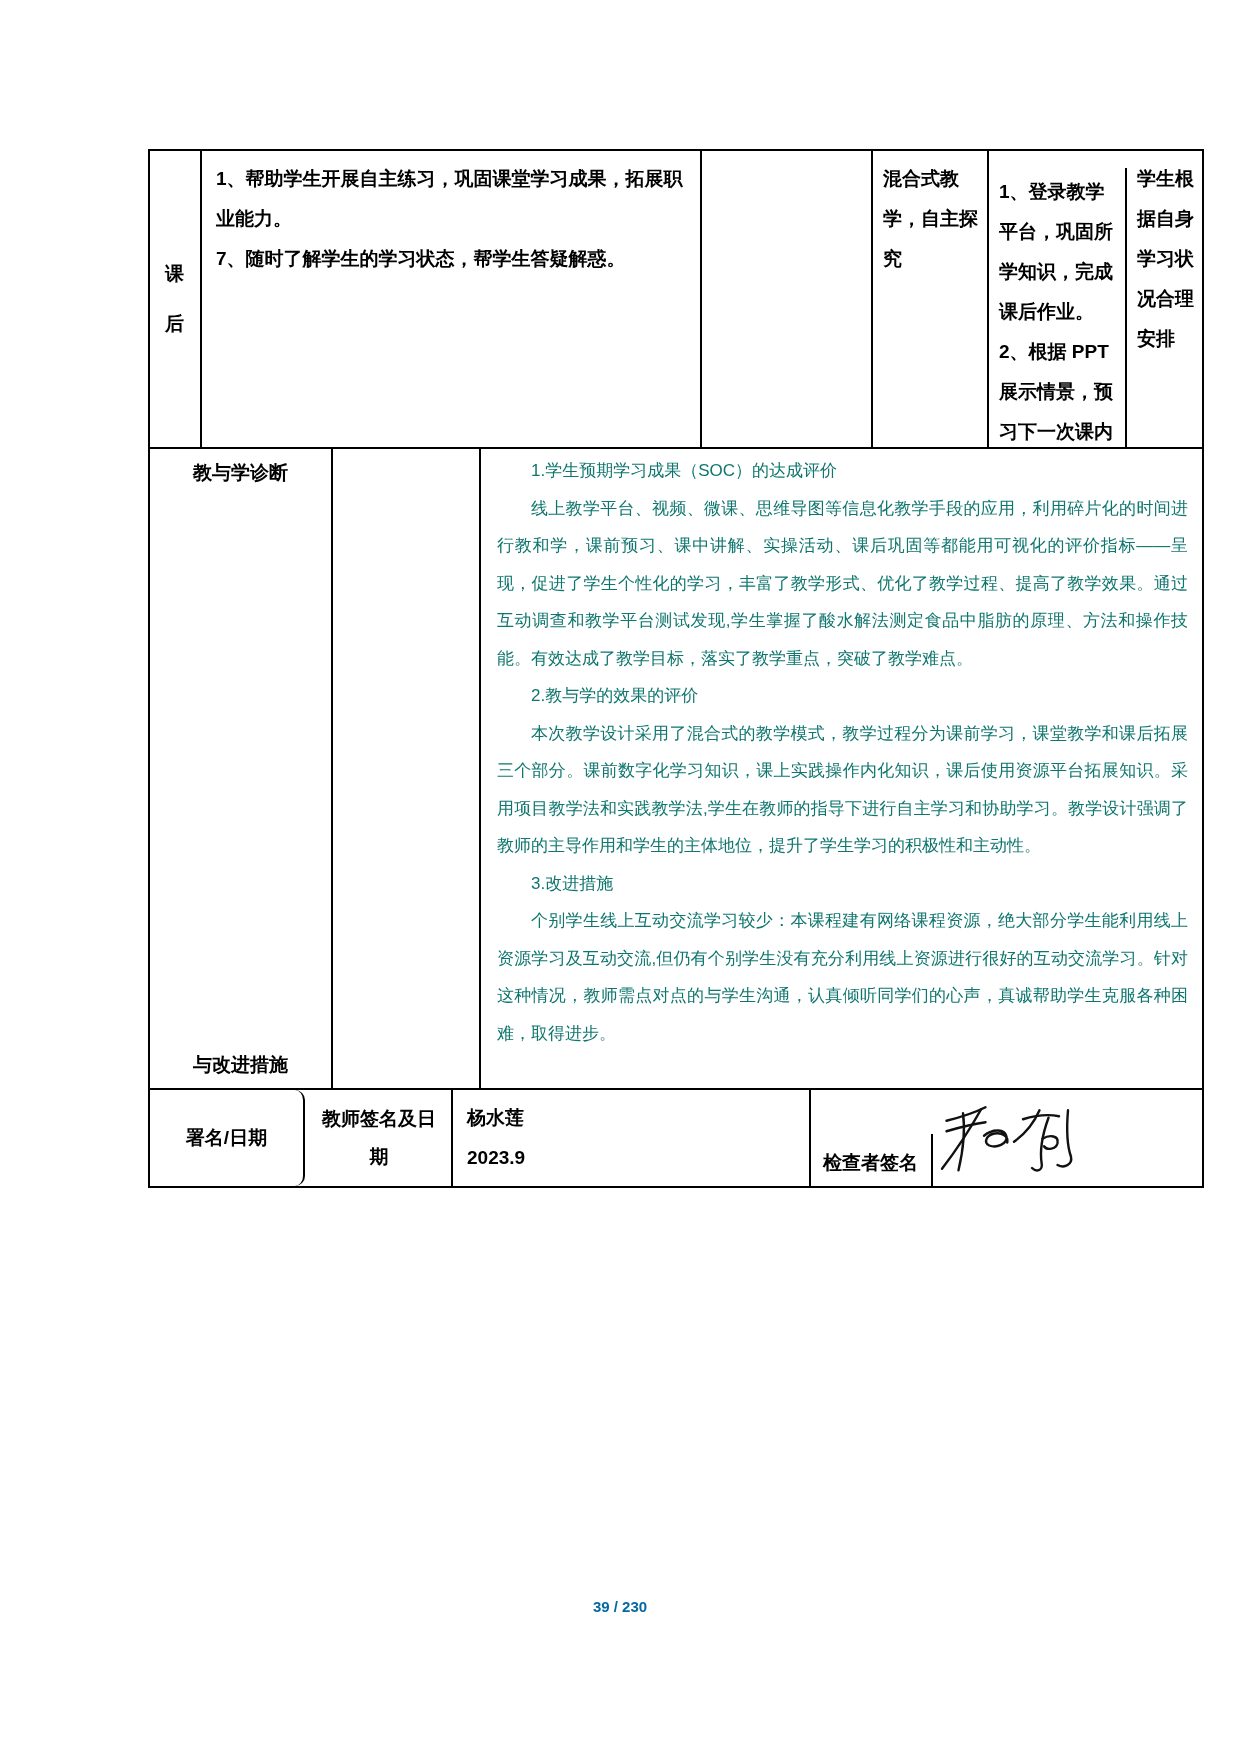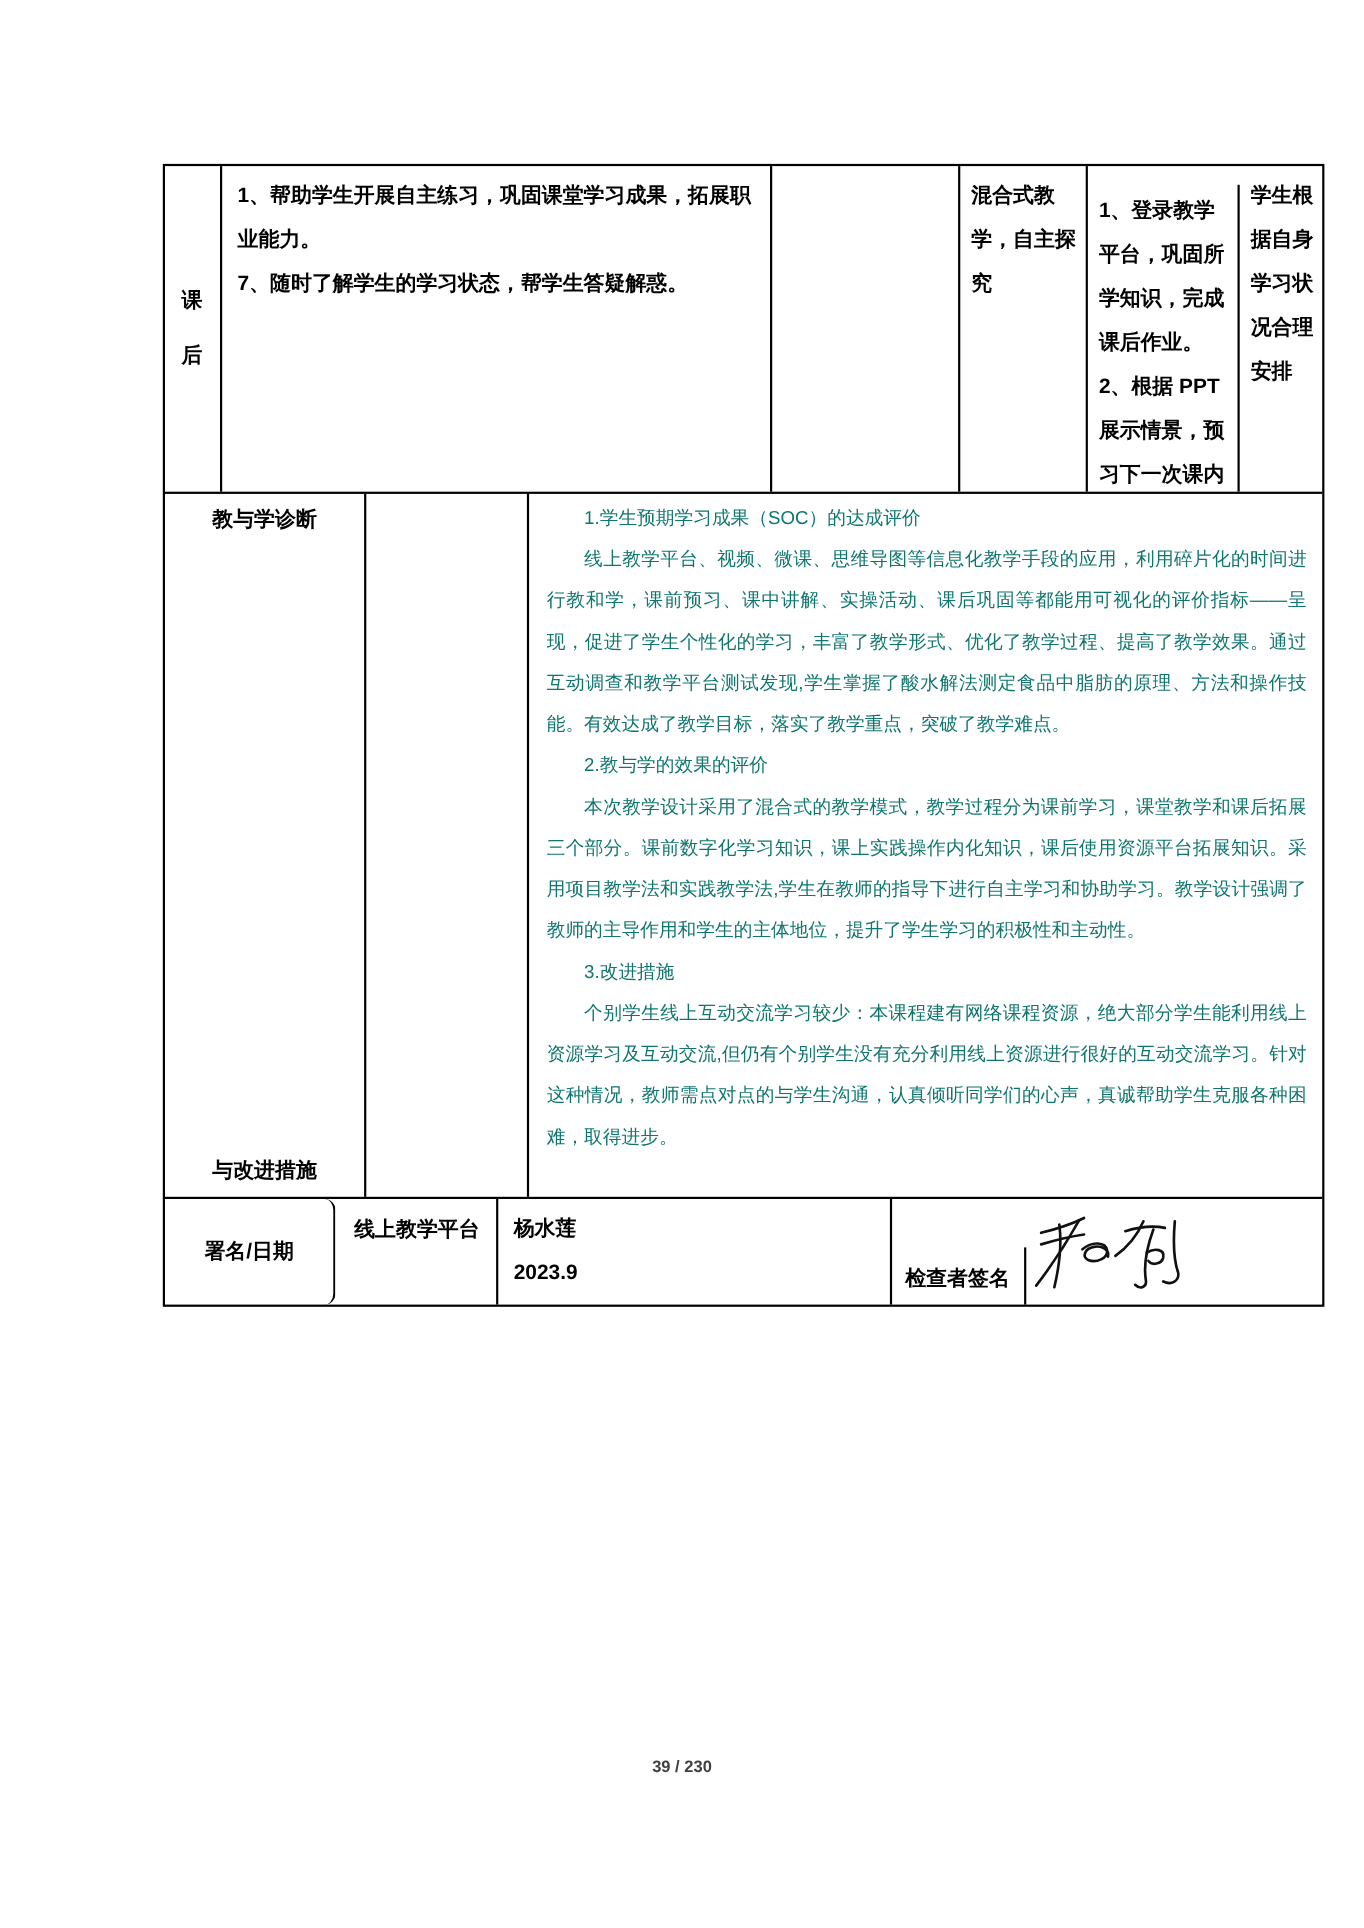--- a/index.html
+++ b/index.html
@@ -57,21 +57,21 @@
   .row3 .cell { font-weight:700; font-size:19px; }
   .c-sign-label { width:155px; display:flex; align-items:center; justify-content:center;border-radius:10px; }
   .c-teacher-label { width:148px; padding:10px 10px 0 12px; line-height:38px; text-align:center; }
   .c-teacher-value { width:358px; padding:8px 0 0 14px; line-height:40px; }
   .c-checker-label { width:122px; padding:10px 6px 0 12px; line-height:38px;margin-top:44px; }
   .c-signature { flex:1; position:relative; }
   .c-signature svg { position:absolute; left:6px; top:3px; }
 
   .page-number {
     position:absolute; left:0; right:0; top:1598px;
-    text-align:center; font-size:15px; font-weight:700; color:#404040;
+    text-align:center; font-size:15px; font-weight:700; color:#0369a1;
   }
 </style>
 </head>
 <body>
 
 <div class="page">
 
   <div class="doc-table">
 
     <div class="trow row1">
@@ -102,21 +102,21 @@
         <p>线上教学平台、视频、微课、思维导图等信息化教学手段的应用，利用碎片化的时间进行教和学，课前预习、课中讲解、实操活动、课后巩固等都能用可视化的评价指标——呈现，促进了学生个性化的学习，丰富了教学形式、优化了教学过程、提高了教学效果。通过互动调查和教学平台测试发现,学生掌握了酸水解法测定食品中脂肪的原理、方法和操作技能。有效达成了教学目标，落实了教学重点，突破了教学难点。</p>
         <p>2.教与学的效果的评价</p>
         <p>本次教学设计采用了混合式的教学模式，教学过程分为课前学习，课堂教学和课后拓展三个部分。课前数字化学习知识，课上实践操作内化知识，课后使用资源平台拓展知识。采用项目教学法和实践教学法,学生在教师的指导下进行自主学习和协助学习。教学设计强调了教师的主导作用和学生的主体地位，提升了学生学习的积极性和主动性。</p>
         <p>3.改进措施</p>
         <p>个别学生线上互动交流学习较少：本课程建有网络课程资源，绝大部分学生能利用线上资源学习及互动交流,但仍有个别学生没有充分利用线上资源进行很好的互动交流学习。针对这种情况，教师需点对点的与学生沟通，认真倾听同学们的心声，真诚帮助学生克服各种困难，取得进步。</p>
       </div>
     </div>
 
     <div class="trow row3">
       <div class="cell c-sign-label">署名/日期</div>
-      <div class="cell c-teacher-label">线上教学平台</div>
+      <div class="cell c-teacher-label">教师签名及日期</div>
       <div class="cell c-teacher-value">
         <div>杨水莲</div>
         <div>2023.9</div>
       </div>
       <div class="cell c-checker-label">检查者签名及日期</div>
       <div class="cell c-signature">
         <svg width="150" height="90" viewBox="0 0 200 90" fill="none" stroke="#111" stroke-width="3.2" stroke-linecap="round" stroke-linejoin="round">
           <path d="M62 4 C50 10 34 16 10 22"></path>
           <path d="M56 7 C42 32 24 60 4 86"></path>
           <path d="M32 12 C35 34 33 58 26 88"></path>

